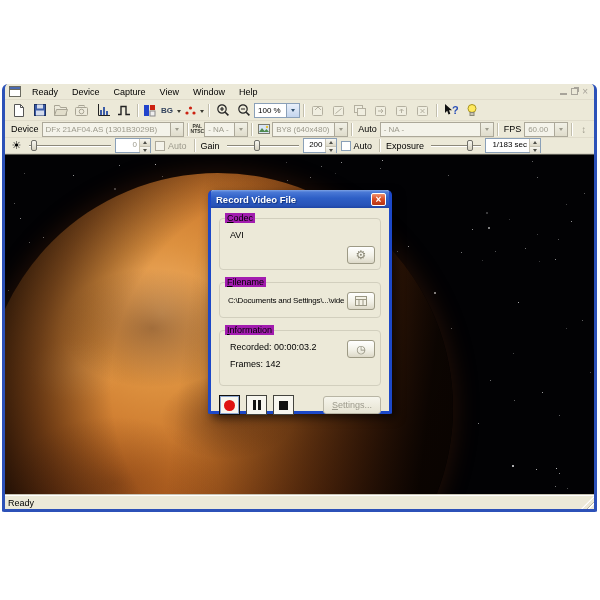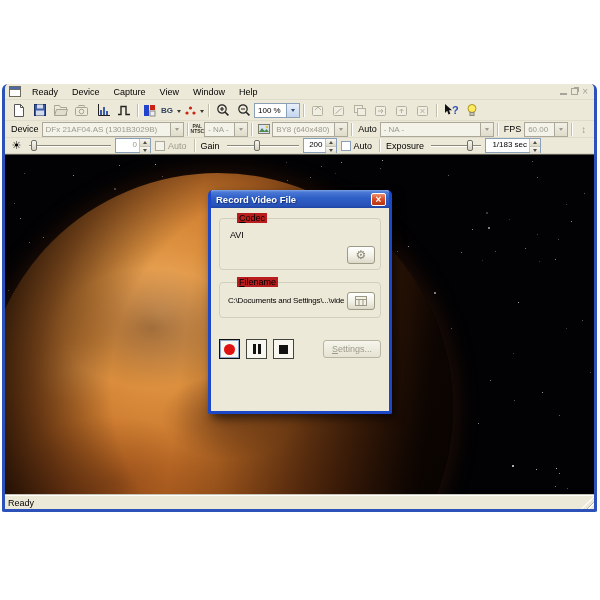--- a/index.html
+++ b/index.html
@@ -106,21 +106,21 @@
   }
   .dtitle { height:18px; flex:0 0 18px; display:flex; align-items:center; padding:0 3px 0 5px;
     background:linear-gradient(180deg,#7DA2E4 0%,#4A79D6 12%,#2E5FC6 45%,#2853B8 85%,#1E44A4 100%);
     border-radius:3px 3px 0 0; }
   .dtitle .txt { color:#fff; font-weight:bold; font-size:9.5px; flex:1; text-shadow:1px 1px 1px #10307A; }
   .dclose { width:15px; height:13px; border-radius:2px; border:1px solid #fff; color:#fff;
     background:linear-gradient(180deg,#F0926F,#DA4E27 45%,#B63414); font-size:10px; line-height:11px; text-align:center; font-weight:bold; cursor:pointer; }
   .dclose::before { content:"\00D7"; }
   .dbody { flex:1; padding:10px 8px 6px; display:flex; flex-direction:column; }
   .group { border:1px solid #D2CFBE; border-radius:4px; position:relative; padding:10px 6px 5px; background:#ECE9D8; }
-  .group .legend { position:absolute; top:-6px; left:17px; background:#b91c1c; padding:0 2px; }
+  .group .legend { position:absolute; top:-6px; left:5px; background:#a21caf; padding:0 2px; }
   .group u { text-decoration:underline; }
   .g-codec { height:52px; margin-bottom:12px; }
   .g-file  { height:36px; margin-bottom:12px; }
   .g-info  { height:56px; }
   .gline { margin:1px 0 7px 4px; white-space:nowrap; }
   .gline.last { margin-bottom:0; }
   .xpbtn { background:linear-gradient(180deg,#FFFFFF,#F2F1E7 55%,#DDD9C8); border:1px solid #9D9A85; border-radius:3px;
     display:flex; align-items:center; justify-content:center; cursor:pointer; }
   .sq-btn { position:absolute; right:5px; width:28px; height:18px; color:#8A8876; }
   .gear-btn { bottom:5px; } .gear-btn::before { content:"\2699"; font-size:12px; }
@@ -593,20 +593,28 @@
             <span class="legend"><u>F</u>ilename</span>
             <div class="filepath">C:\Documents and Settings\...\video.avi</div>
             <span class="xpbtn sq-btn browse-btn">
               <svg width="12" height="10" viewBox="0 0 12 10">
                   <rect x="0.5" y="0.5" width="11" height="9" fill="#F4F2E6" stroke="#9A9784"></rect>
                   <path d="M0.5 3.5h11M4 3.5V9.5M8 3.5V9.5" stroke="#9A9784"></path>
                 </svg>
             </span>
           </div>
 
+          <div class="group g-info">
+            <span class="legend"><u>I</u>nformation</span>
+            <div class="gline">Recorded: 00:00:03.2</div>
+            <div class="gline last">Frames: 142</div>
+            <span class="xpbtn sq-btn clock-btn">
+                <span></span>
+              </span>
+          </div>
 
           <div class="dlg-buttons">
             <span class="recbtn active">
                 <span class="rec-dot"></span>
               </span>
             <span class="recbtn">
                 <span class="pause-ic">
                   <i></i>
                   <i></i>
                 </span>

